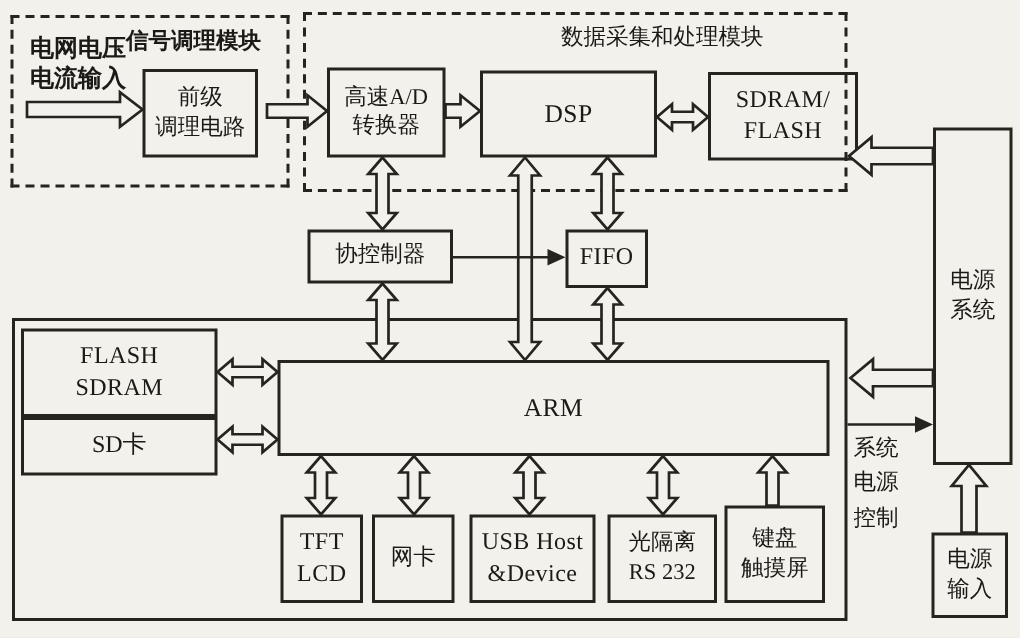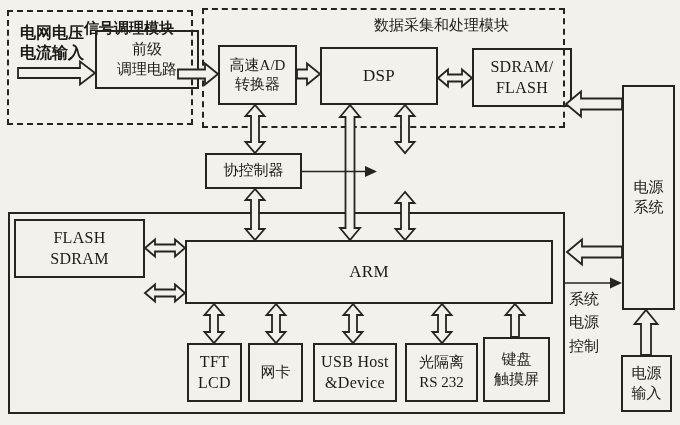--- a/index.html
+++ b/index.html
@@ -40,33 +40,35 @@
 
   <div class="lbl bold" style="left:84px;top:18px;font-size:15px">信号调理模块</div>
   <div class="lbl" style="left:374px;top:15px;font-size:15px">数据采集和处理模块</div>
 
   <div class="lbl bold" style="left:12px;top:23px;width:80px;text-align:center;font-size:16px;line-height:1.25">电网电压
 电流输入</div>
   <div class="lbl" style="left:569px;top:288px;width:36px;font-size:15px;line-height:1.55">系统
 电源
 控制</div>
 
-  <div class="box" style="left:95px;top:30px;width:104px;height:59px">前级
+  <div class="box" style="left:95px;top:46px;width:77px;height:59px">前级
 调理电路</div>
   <div class="box" style="left:218px;top:45px;width:79px;height:60px">高速A/D
 转换器</div>
   <div class="box latin" style="left:320px;top:47px;width:118px;height:58px;font-size:17px">DSP</div>
   <div class="box latin" style="left:472px;top:48px;width:100px;height:59px;font-size:16px">SDRAM/
 FLASH</div>
   <div class="box" style="left:205px;top:153px;width:97px;height:36px">协控制器</div>
+  <div class="box latin" style="left:377px;top:153px;width:55px;height:39px;font-size:16px">FIFO</div>
   <div class="box" style="left:622px;top:85px;width:53px;height:225px">电源
 系统</div>
 
   <div class="box latin" style="left:14px;top:219px;width:131px;height:59px;font-size:16px">FLASH
 SDRAM</div>
+  <div class="box" style="left:14px;top:278px;width:131px;height:39px;font-size:16px">SD卡</div>
   <div class="box latin" style="left:185px;top:240px;width:368px;height:64px;font-size:17px">ARM</div>
 
   <div class="box latin" style="left:187px;top:343px;width:55px;height:59px;font-size:16px">TFT
 LCD</div>
   <div class="box latin" style="left:313px;top:343px;width:84px;height:59px;font-size:16px">USB Host
 &amp;Device</div>
   <div class="box" style="left:248px;top:343px;width:55px;height:59px">网卡</div>
   <div class="box" style="left:405px;top:343px;width:73px;height:59px">光隔离
 RS 232</div>
   <div class="box" style="left:483px;top:337px;width:67px;height:65px">键盘

